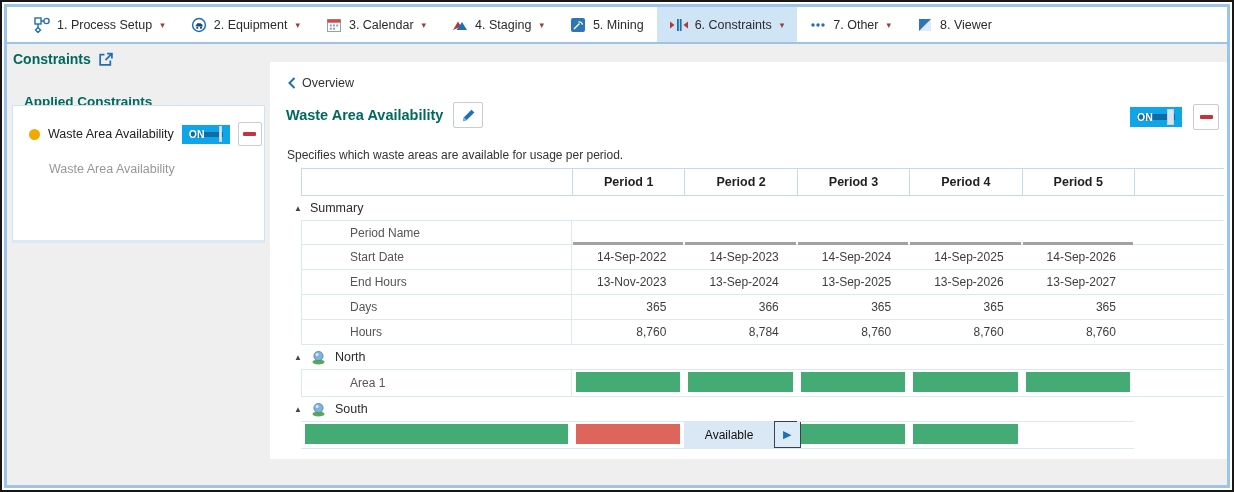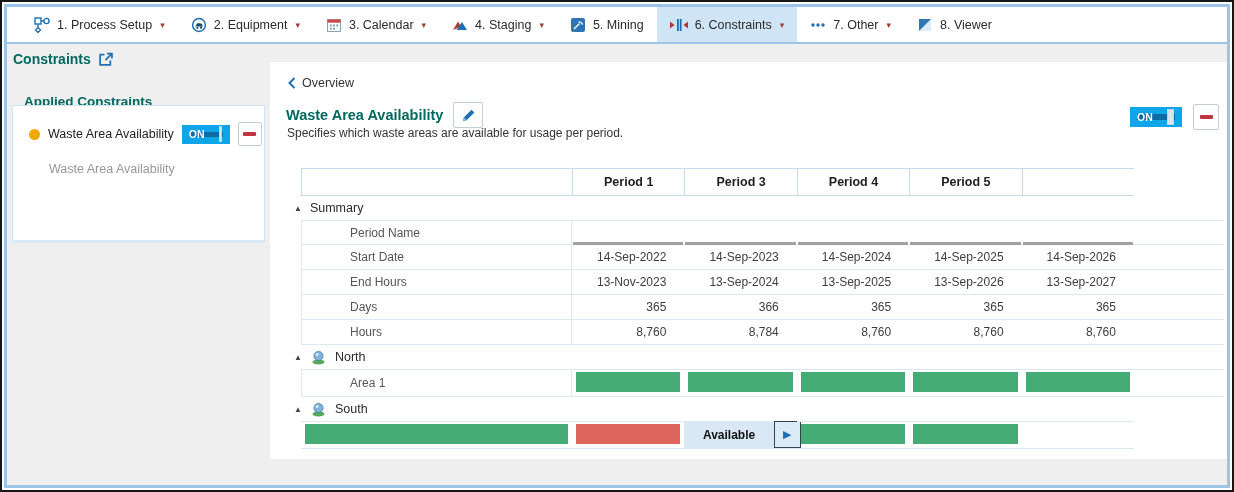--- a/index.html
+++ b/index.html
@@ -35,21 +35,21 @@
   .btn-minus .dash { width:13px; height:4px; border-radius:1px; background:var(--minus-red,#bf3642); }
   .btn-minus.small { width:24px; height:24px; }
 
   
   .main { position:absolute; top:55px; left:263px; right:0; height:397px; background:#fff; }
   .back-link { position:absolute; top:14px; left:18px; display:flex; align-items:center; gap:6px; font-size:12.5px; color:#333; cursor:pointer; }
   .title-row { position:absolute; top:40px; left:16px; display:flex; align-items:center; gap:10px; }
   .main-title { font-size:14.5px; font-weight:bold; color:var(--teal,#00685e); }
   .btn-edit { width:30px; height:26px; background:#fff; border:1px solid #c5ccd4; border-radius:2px; display:flex; align-items:center; justify-content:center; cursor:pointer; }
   .main-controls { position:absolute; top:42px; right:8px; display:flex; align-items:center; gap:11px; }
-  .main-desc { position:absolute; top:64px; left:17px; font-size:12px; color:#333; }
+  .main-desc { position:absolute; top:86px; left:17px; font-size:12px; color:#333; }
 
   
   .tbl { position:absolute; top:106px; left:17px; right:3px; font-size:12px; color:#444; }
   .trow { display:grid; grid-template-columns:14px 271px repeat(5,112.4px) 1fr; height:25px; }
   .trow.thead { height:28px; font-weight:bold; color:#1f1f1f; }
   .thead > div { border-top:1px solid #c6dbea; border-bottom:1px solid #c6dbea; }
   .thead .gut { border:none; }
   .hcell { display:flex; align-items:center; justify-content:center; border-left:1px solid #c6dbea; font-size:12.5px; }
   .hlabel { border-left:1px solid #c6dbea; }
   .htail { border-left:1px solid #c6dbea; }
@@ -64,21 +64,21 @@
   .tail { border-bottom:1px solid #dde9f2; }
   .trow.pn .vcell::after { content:""; position:absolute; left:1px; right:1px; bottom:-1px; height:3px; background:#a2a2a2; }
 
   .trow.area { height:28px; }
   .acell { position:relative; border-bottom:1px solid #dde9f2; }
   .acell .bar { position:absolute; left:4px; right:4px; top:2px; bottom:4px; }
   .acell[data-state="available"] .bar { background:var(--green,#43ab73); }
   .acell[data-state="unavailable"] .bar { background:var(--red,#dd655c); }
   .acell .editor { display:none; }
   .acell[data-state="editing"] .editor { display:flex; position:absolute; left:0; right:-4px; top:-1px; bottom:0; }
-  .editor-label { flex:1; background:#d9e8f4; display:flex; align-items:center; justify-content:center; font-weight:bold; font-size:12px; color:#111; }
+  .editor-label { flex:1; background:#d9e8f4; display:flex; align-items:center; justify-content:center; font-weight:normal; font-size:12px; color:#111; }
   .editor-btn { width:27px; background:#dcebf7; border:1px solid #33444f; display:flex; align-items:center; justify-content:center; cursor:pointer; padding:0; }
   .editor-btn .play { color:var(--blue,#1f6fb5); font-size:11px; }
 
   svg { display:block; }
 </style>
 </head>
 <body>
 
 <div class="app">
 <div class="chrome">
@@ -247,20 +247,21 @@
     </div>
 
     <div class="main-desc">Specifies which waste areas are available for usage per period.</div>
 
     <div class="tbl">
 
       <div class="trow thead">
         <div class="gut"></div>
         <div class="hlabel"></div>
         <div class="hcell">Period 1</div>
+        <div class="hcell">Period 2</div>
         <div class="hcell">Period 3</div>
         <div class="hcell">Period 4</div>
         <div class="hcell">Period 5</div>
         <div class="htail"></div>
       </div>
 
       <div class="grow">
         <span class="tri">▲</span>
         <span class="grp-label">Summary</span>
       </div>

